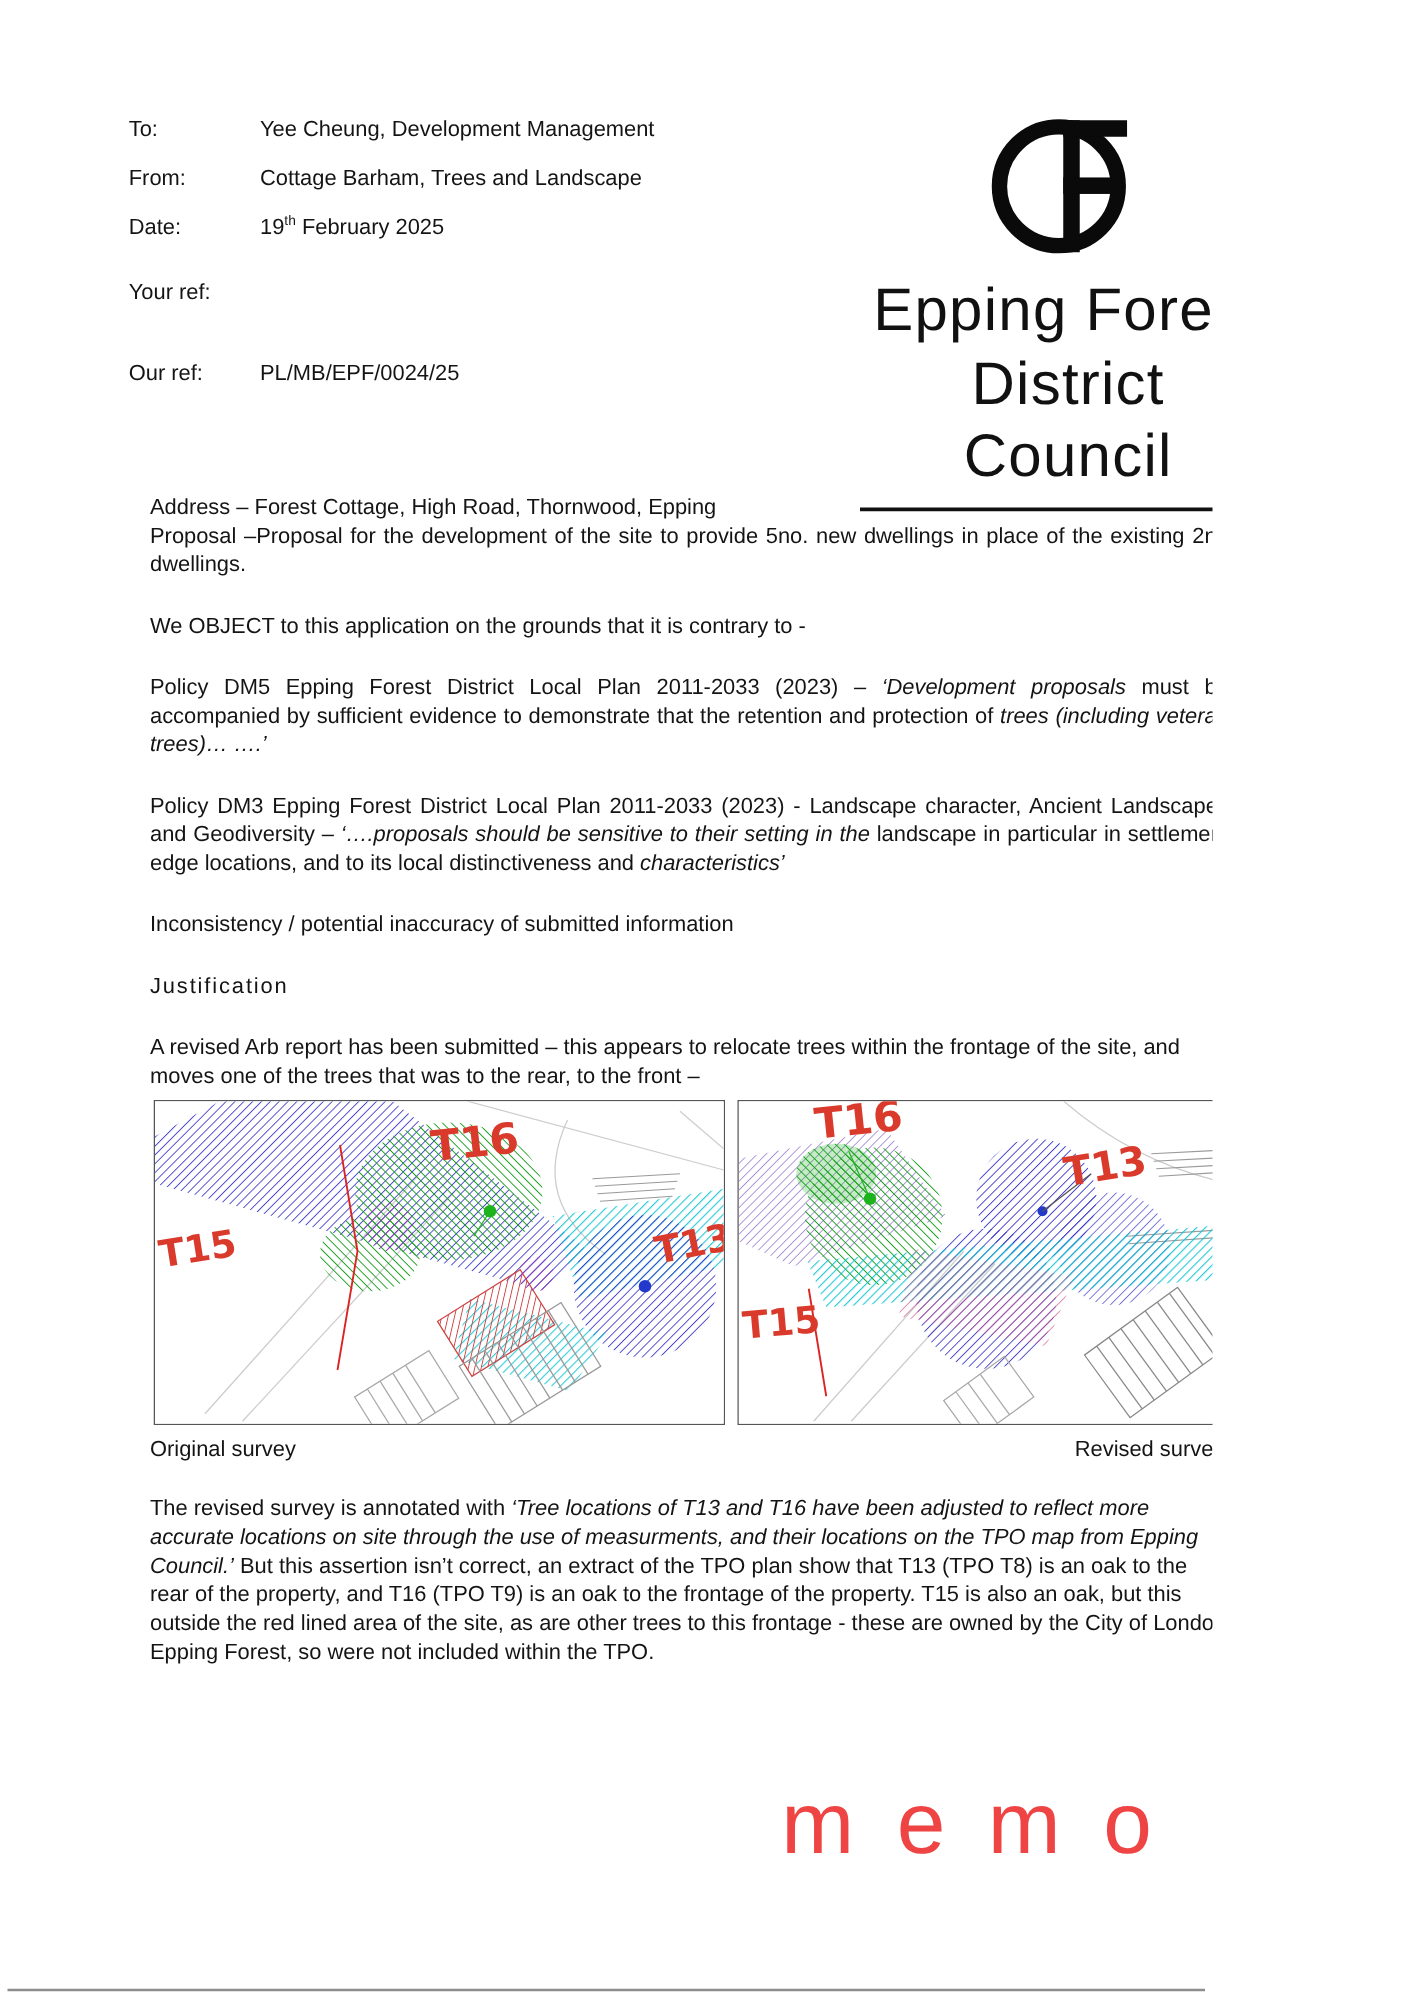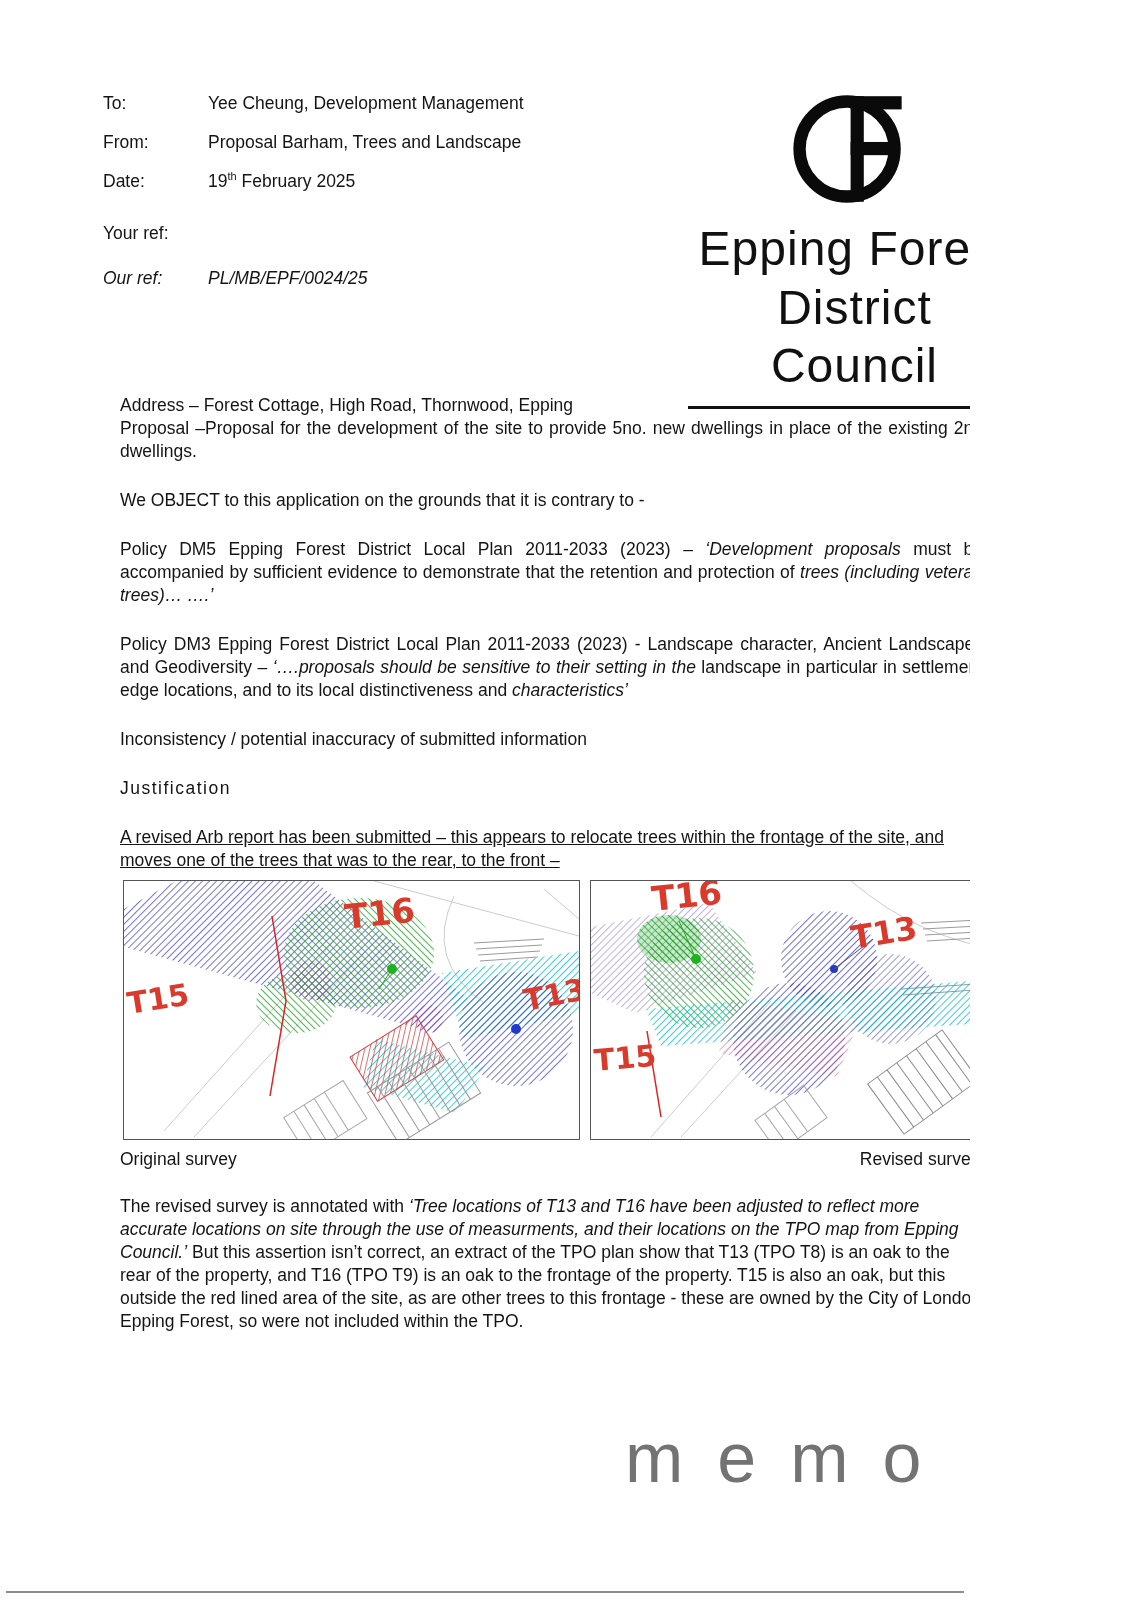--- a/index.html
+++ b/index.html
@@ -15,54 +15,54 @@
   .logo-block{position:absolute;left:688px;top:84px;width:333px;text-align:center;}
   .logo-mark{display:block;margin:0 auto 6px auto;}
   .logo-name{font-size:48px;line-height:1.22;letter-spacing:1px;color:#111;}
   .logo-underline{border-bottom:3px solid #111;padding-bottom:10px;}
   
   .body-col{position:absolute;left:120px;top:378px;width:863px;font-size:17.5px;line-height:23px;}
   .body-col p{margin:16px 0 26px 0;}
   .just{text-align:justify;}
   .it{font-style:italic;}
   .tracked{letter-spacing:1.5px;}
-  .pre-images{margin-bottom:8px !important;text-decoration:underline;}
+  .pre-images{margin-bottom:8px !important;}
   
   .survey-row{display:flex;gap:10px;margin-left:3px;}
   .survey-panel{border:1px solid #555;background:#fff;line-height:0;}
   .caption-row{display:flex;margin-top:8px;margin-bottom:24px;font-size:17.5px;justify-content:space-between;}
   .caption-left{width:468px;}
   .marker-label{font-family:"DejaVu Sans",sans-serif;font-weight:bold;}
   
   .memo-word{
     position:absolute;left:625px;top:1418px;
-    font-size:70px;letter-spacing:34px;color:#737373;white-space:nowrap;
+    font-size:70px;letter-spacing:34px;color:#ef4444;white-space:nowrap;
   }
   
   .scan-bottom{position:absolute;left:6px;right:6px;top:1591px;height:2px;background:#8d8d8d;}
   .scan-right{position:absolute;left:1127px;top:862px;width:2px;height:738px;background:#a5a5a5;}
 </style>
 </head>
 <body>
 
 <div class="page">
 
   <div class="hdr-row" style="top:93px;">
     <span class="hdr-label">To:</span><span>Yee Cheung, Development Management</span>
   </div>
   <div class="hdr-row" style="top:132px;">
-    <span class="hdr-label">From:</span><span>Proposal Barham, Trees and Landscape</span>
+    <span class="hdr-label">From:</span><span>Cottage Barham, Trees and Landscape</span>
   </div>
   <div class="hdr-row" style="top:171px;">
     <span class="hdr-label">Date:</span><span>19</span><sup class="ord">th</sup><span> February 2025</span>
   </div>
   <div class="hdr-row" style="top:223px;">
     <span class="hdr-label">Your ref:</span><span></span>
   </div>
-  <div class="hdr-row" style="top:268px;font-style:italic;">
+  <div class="hdr-row" style="top:288px;">
     <span class="hdr-label">Our ref:</span><span>PL/MB/EPF/0024/25</span>
   </div>
 
   <div class="logo-block">
     <svg class="logo-mark" width="132" height="130" viewBox="0 0 150 140">
       <circle cx="66" cy="70" r="54" fill="none" stroke="#0a0a0a" stroke-width="14"></circle>
       <rect x="70" y="10" width="15" height="120" fill="#0a0a0a"></rect>
       <rect x="70" y="10" width="58" height="15" fill="#0a0a0a"></rect>
       <rect x="70" y="62" width="48" height="15" fill="#0a0a0a"></rect>
     </svg>

